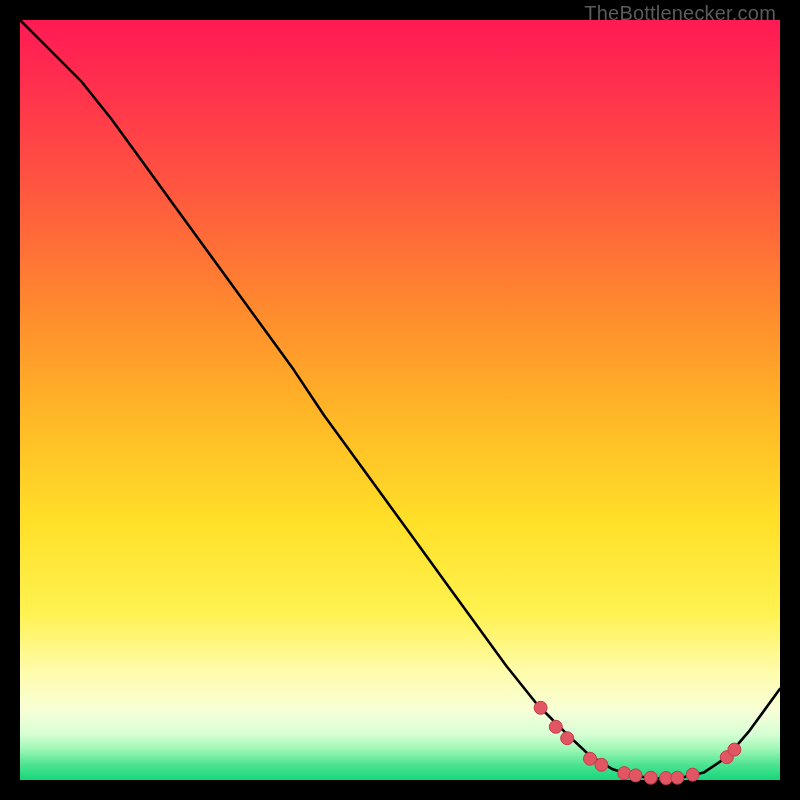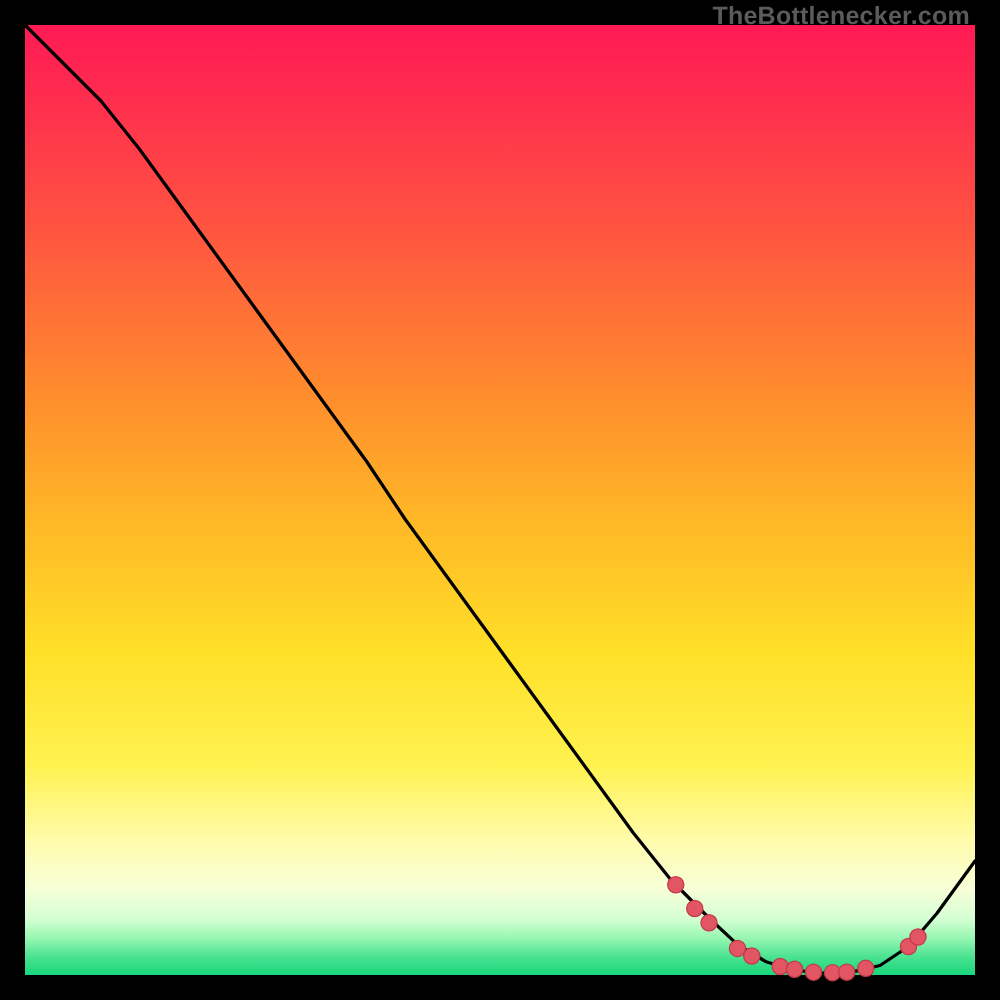--- a/index.html
+++ b/index.html
@@ -40,21 +40,21 @@
       #4de392 98%,
       #17d67b 100%
     );
   }
   .watermark {
     position: absolute;
     top: 2px;
     right: 24px;
     color: #5b5b5b;
     font-size: 20px;
-    font-weight: 700;
+    font-weight: 400;
     letter-spacing: 0.2px;
     user-select: none;
   }
   svg.curve {
     position: absolute;
     left: 0;
     top: 0;
     width: 760px;
     height: 760px;
     overflow: visible;

